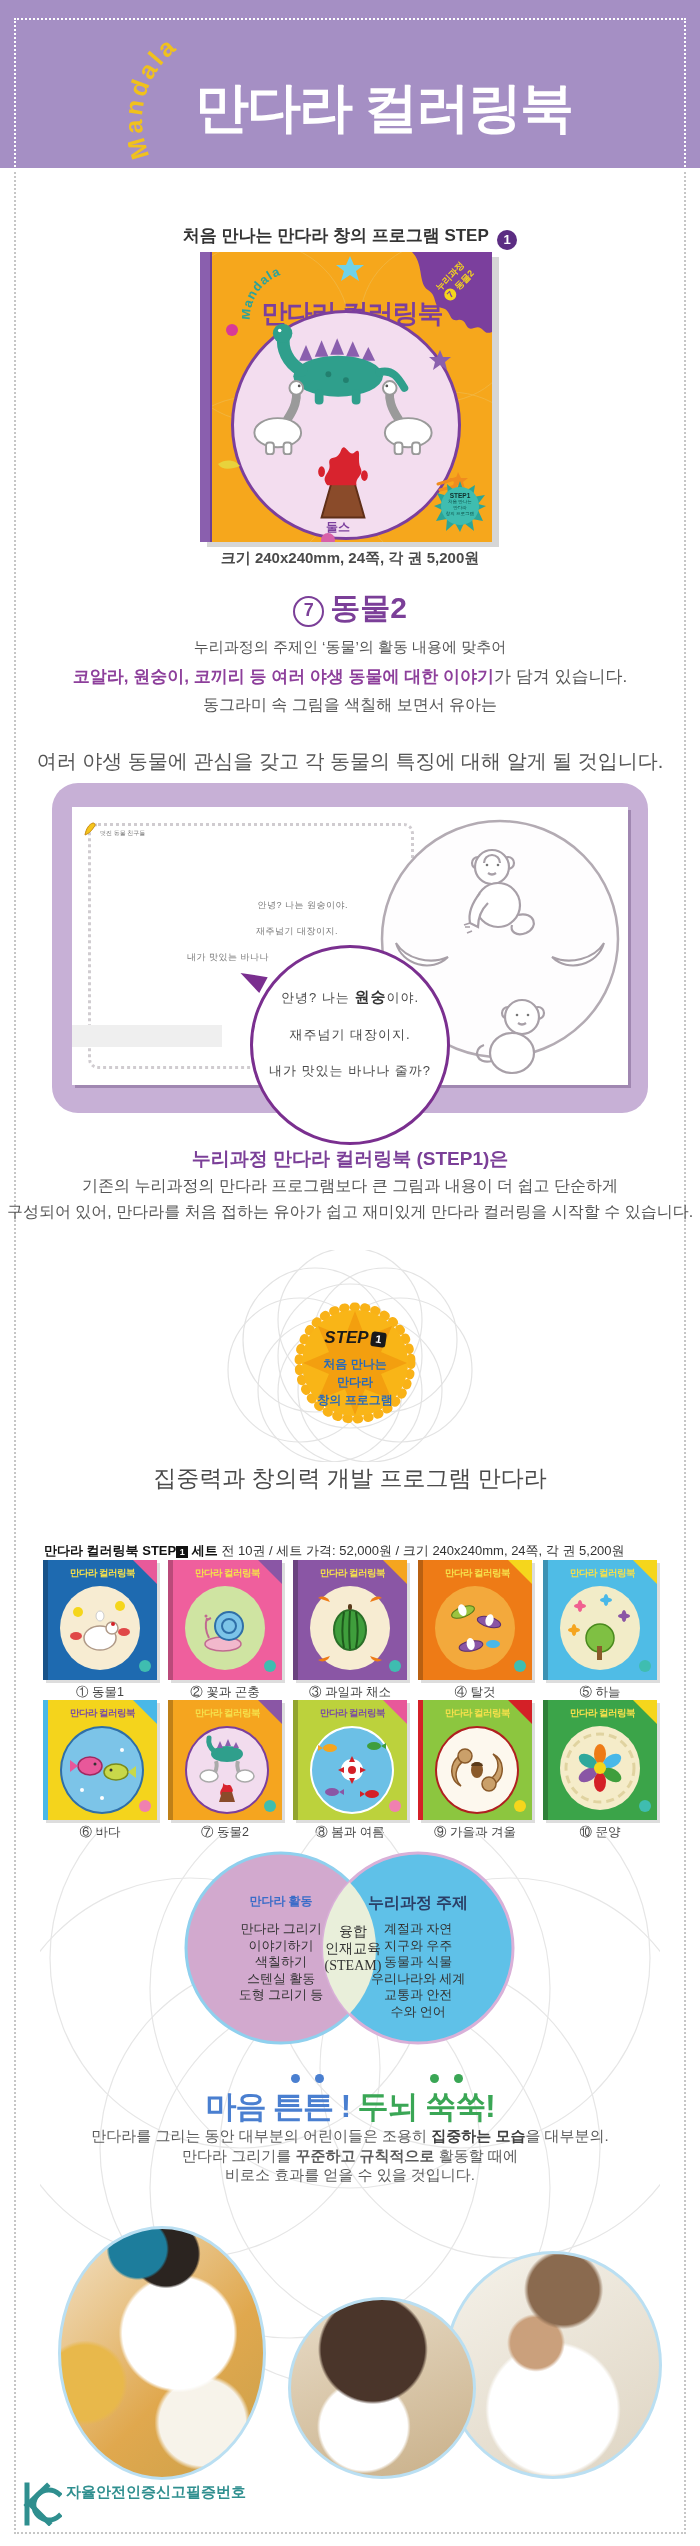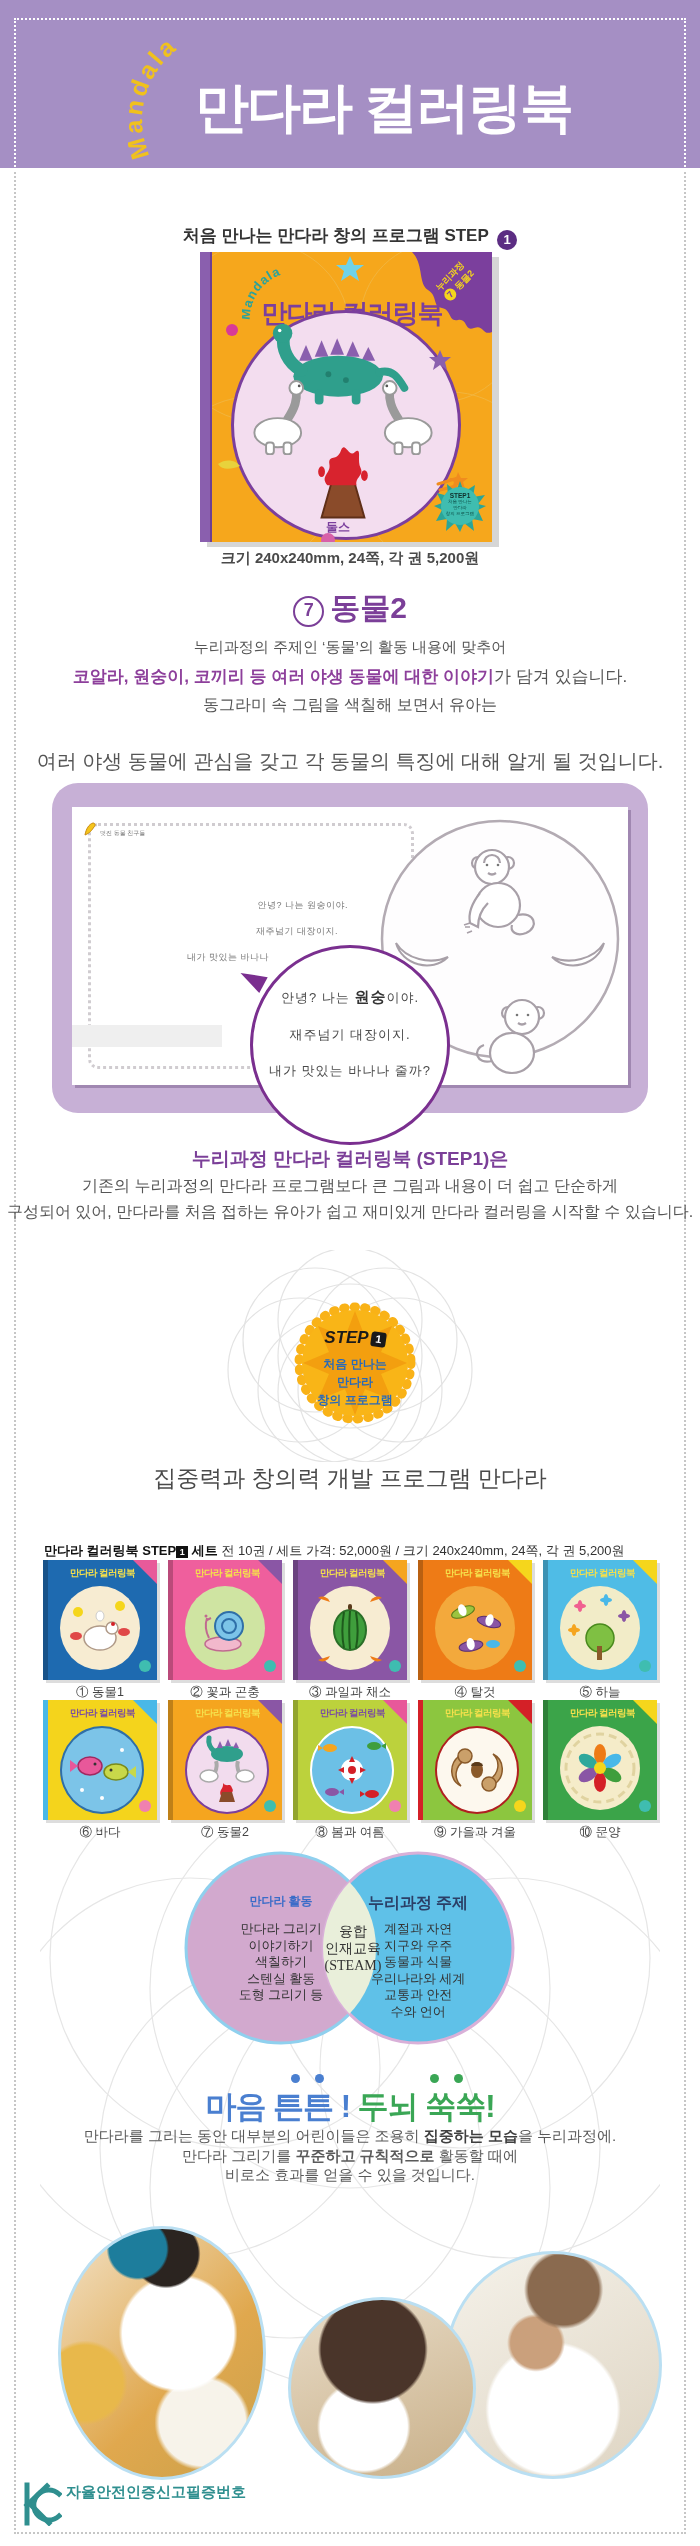--- a/index.html
+++ b/index.html
@@ -654,21 +654,21 @@
   </div>
 
   <div class="dotty" style="left:291px;background:#4a7fd0"></div>
   <div class="dotty" style="left:315px;background:#4a7fd0"></div>
   <div class="dotty" style="left:430px;background:#3aa655"></div>
   <div class="dotty" style="left:454px;background:#3aa655"></div>
   <div class="abs ctr benefit-head">
     <span class="hb">마음 튼튼 !</span><span class="hg"> 두뇌 쑥쑥!</span>
   </div>
   <div class="abs ctr b1">
-    <span>만다라를 그리는 동안 대부분의 어린이들은 조용히 </span><b>집중하는 모습</b><span>을 누리과정에.</span>
+    <span>만다라를 그리는 동안 대부분의 어린이들은 조용히 </span><b>집중하는 모습</b><span>을 대부분의.</span>
   </div>
   <div class="abs ctr b2">
     <span>만다라 그리기를 </span><b>꾸준하고 규칙적으로</b><span> 활동할 때에</span>
   </div>
   <div class="abs ctr b3">비로소 효과를 얻을 수 있을 것입니다.</div>
 
   <div class="oval ph-left"></div>
   <div class="oval ph-mid"></div>
   <div class="oval ph-right"></div>
 

